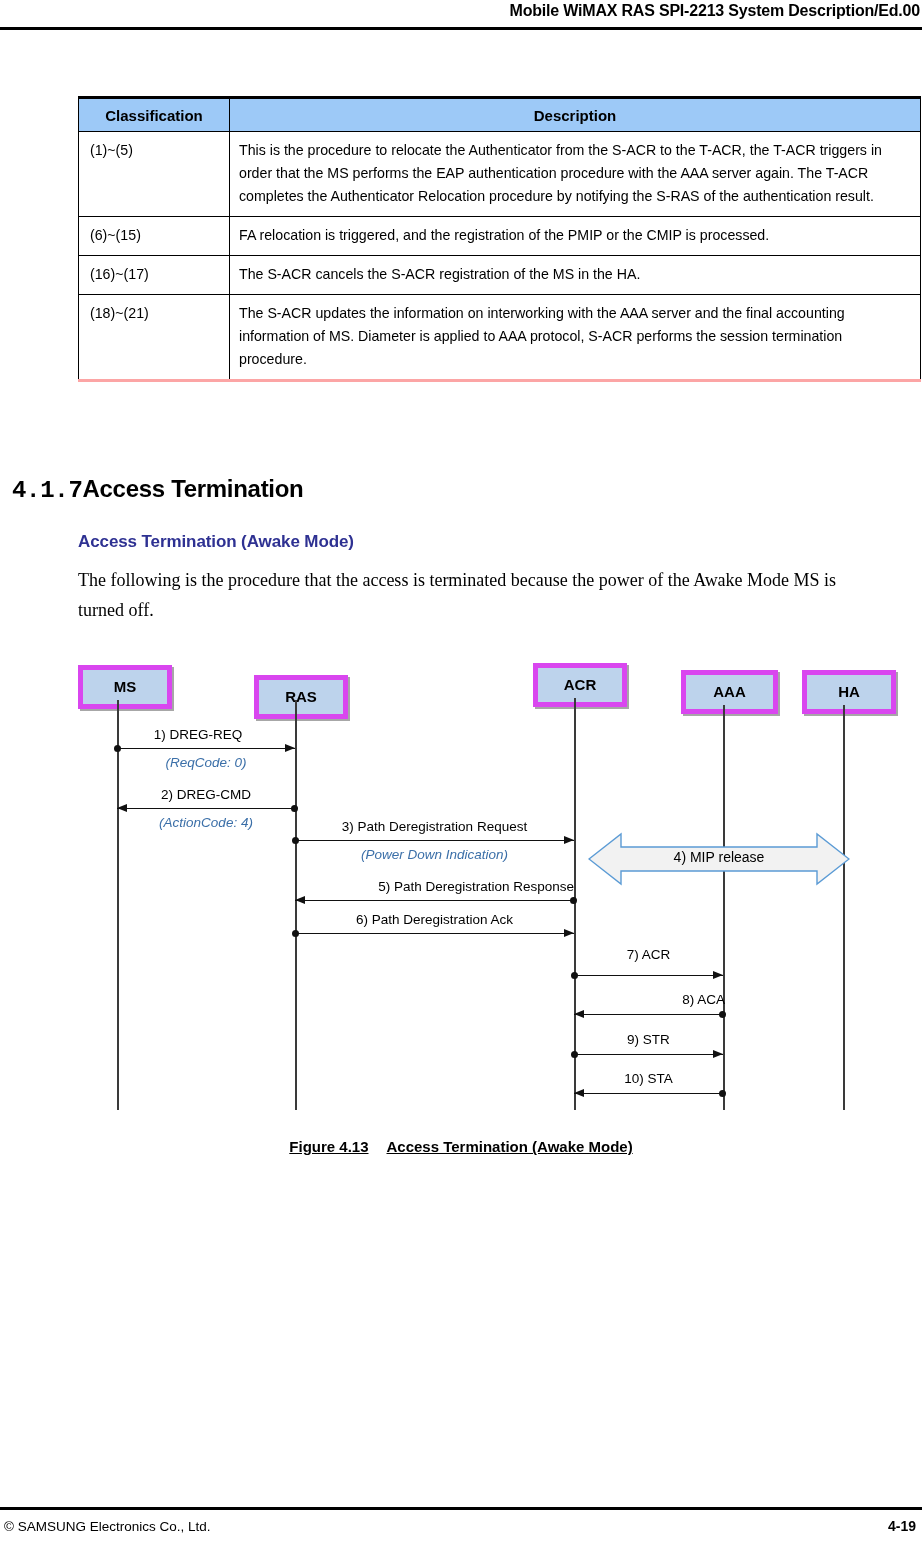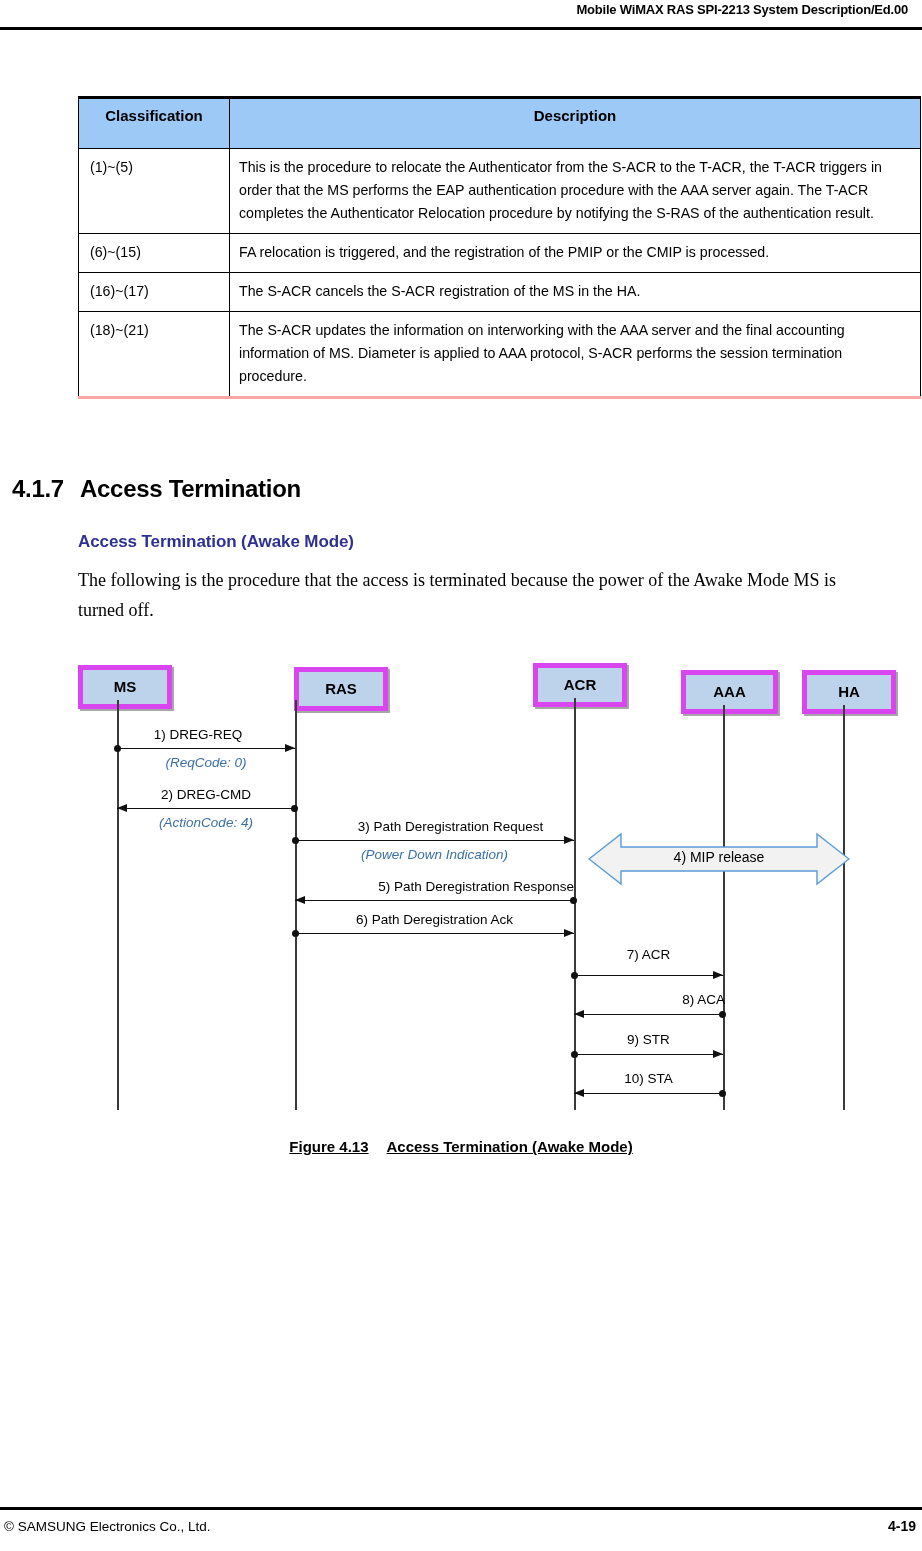--- a/index.html
+++ b/index.html
@@ -19,23 +19,23 @@
   
   .page-header {
     position: absolute;
     top: 0;
     left: 0;
     width: 922px;
     height: 30px;
   }
   .header-title {
     position: absolute;
-    right: 14px;
+    right: 2px;
     top: 2px;
-    font-size: 13px;
+    font-size: 16px;
     font-weight: bold;
     letter-spacing: -0.2px;
     white-space: nowrap;
   }
   .header-rule {
     position: absolute;
     left: 0px;
     top: 27px;
     width: 922px;
     height: 3px;
@@ -52,21 +52,21 @@
     font-size: 14px;
   }
   .desc-table thead th {
     background: #9DC9F7;
     border-left: 1px solid #000;
     border-right: 1px solid #000;
     border-top: 3px solid #000;
     border-bottom: 1px solid #000;
     font-size: 15px;
     font-weight: bold;
-    padding: 8px 6px 24px 6px;
+    padding: 8px 6px 7px 6px;
     text-align: center;
   }
   .desc-table thead th.col-class {
     width: 138px;
   }
   .desc-table tbody td {
     border-left: 1px solid #000;
     border-right: 1px solid #000;
     border-bottom: 1px solid #000;
     padding: 7px 9px 8px 9px;
@@ -87,20 +87,21 @@
     position: absolute;
     left: 12px;
     top: 475px;
     font-size: 24px;
     font-weight: bold;
     letter-spacing: -0.3px;
   }
   .section-heading .num {
     display: inline-block;
     min-width: 68px;
+    font-family: Liberation Mono, monospace;
   }
   .sub-heading {
     position: absolute;
     left: 78px;
     top: 532px;
     font-size: 17px;
     font-weight: bold;
     color: #2E3192;
     letter-spacing: -0.1px;
   }
@@ -259,21 +260,21 @@
 
 <div class="section-heading">
   <span class="num">4.1.7</span><span>Access Termination</span>
 </div>
 <div class="sub-heading">Access Termination (Awake Mode)</div>
 <div class="body-para">The following is the procedure that the access is terminated because the power of the Awake Mode MS is turned off.</div>
 
 <div class="diagram">
 
   <div class="node-box" style="left:78px;  top:10px; width:84px;">MS</div>
-  <div class="node-box" style="left:254px; top:12px; width:84px;margin-left:40px;">RAS</div>
+  <div class="node-box" style="left:254px; top:20px; width:84px;">RAS</div>
   <div class="node-box" style="left:533px; top:8px;  width:84px;">ACR</div>
   <div class="node-box" style="left:681px; top:15px; width:87px;">AAA</div>
   <div class="node-box" style="left:802px; top:15px; width:84px;">HA</div>
 
   <div class="lifeline" style="left:117px; top:45px;  height:410px;"></div>
   <div class="lifeline" style="left:295px; top:45px;  height:410px;"></div>
   <div class="lifeline" style="left:574px; top:43px;  height:412px;"></div>
   <div class="lifeline" style="left:723px; top:50px;  height:405px;"></div>
   <div class="lifeline" style="left:843px; top:50px;  height:405px;"></div>
 
@@ -293,21 +294,21 @@
   <div class="msg-sub" style="left:117px; top:100px; width:178px;">(ReqCode: 0)</div>
 
   <div class="msg-label" style="left:117px; top:132px; width:178px;">2) DREG-CMD</div>
   <div class="msg" style="left:117px; top:153px;">
     <div class="msg-line" style="left:0; width:178px;"></div>
     <div class="msg-dot" style="left:174px;"></div>
     <div class="arrow-head left" style="left:0px;"></div>
   </div>
   <div class="msg-sub" style="left:117px; top:160px; width:178px;">(ActionCode: 4)</div>
 
-  <div class="msg-label" style="left:295px; top:164px; width:279px;padding-left:16px;">3) Path Deregistration Request</div>
+  <div class="msg-label" style="left:295px; top:164px; width:279px;">3) Path Deregistration Request</div>
   <div class="msg" style="left:295px; top:185px;">
     <div class="msg-line" style="left:0; width:279px;"></div>
     <div class="msg-dot" style="left:-3px;"></div>
     <div class="arrow-head right" style="left:269px;"></div>
   </div>
   <div class="msg-sub" style="left:295px; top:192px; width:279px;">(Power Down Indication)</div>
 
   <div class="msg-label" style="left:295px; top:224px; width:279px;text-align:right;">5) Path Deregistration Response</div>
   <div class="msg" style="left:295px; top:245px;">
     <div class="msg-line" style="left:0; width:279px;"></div>

